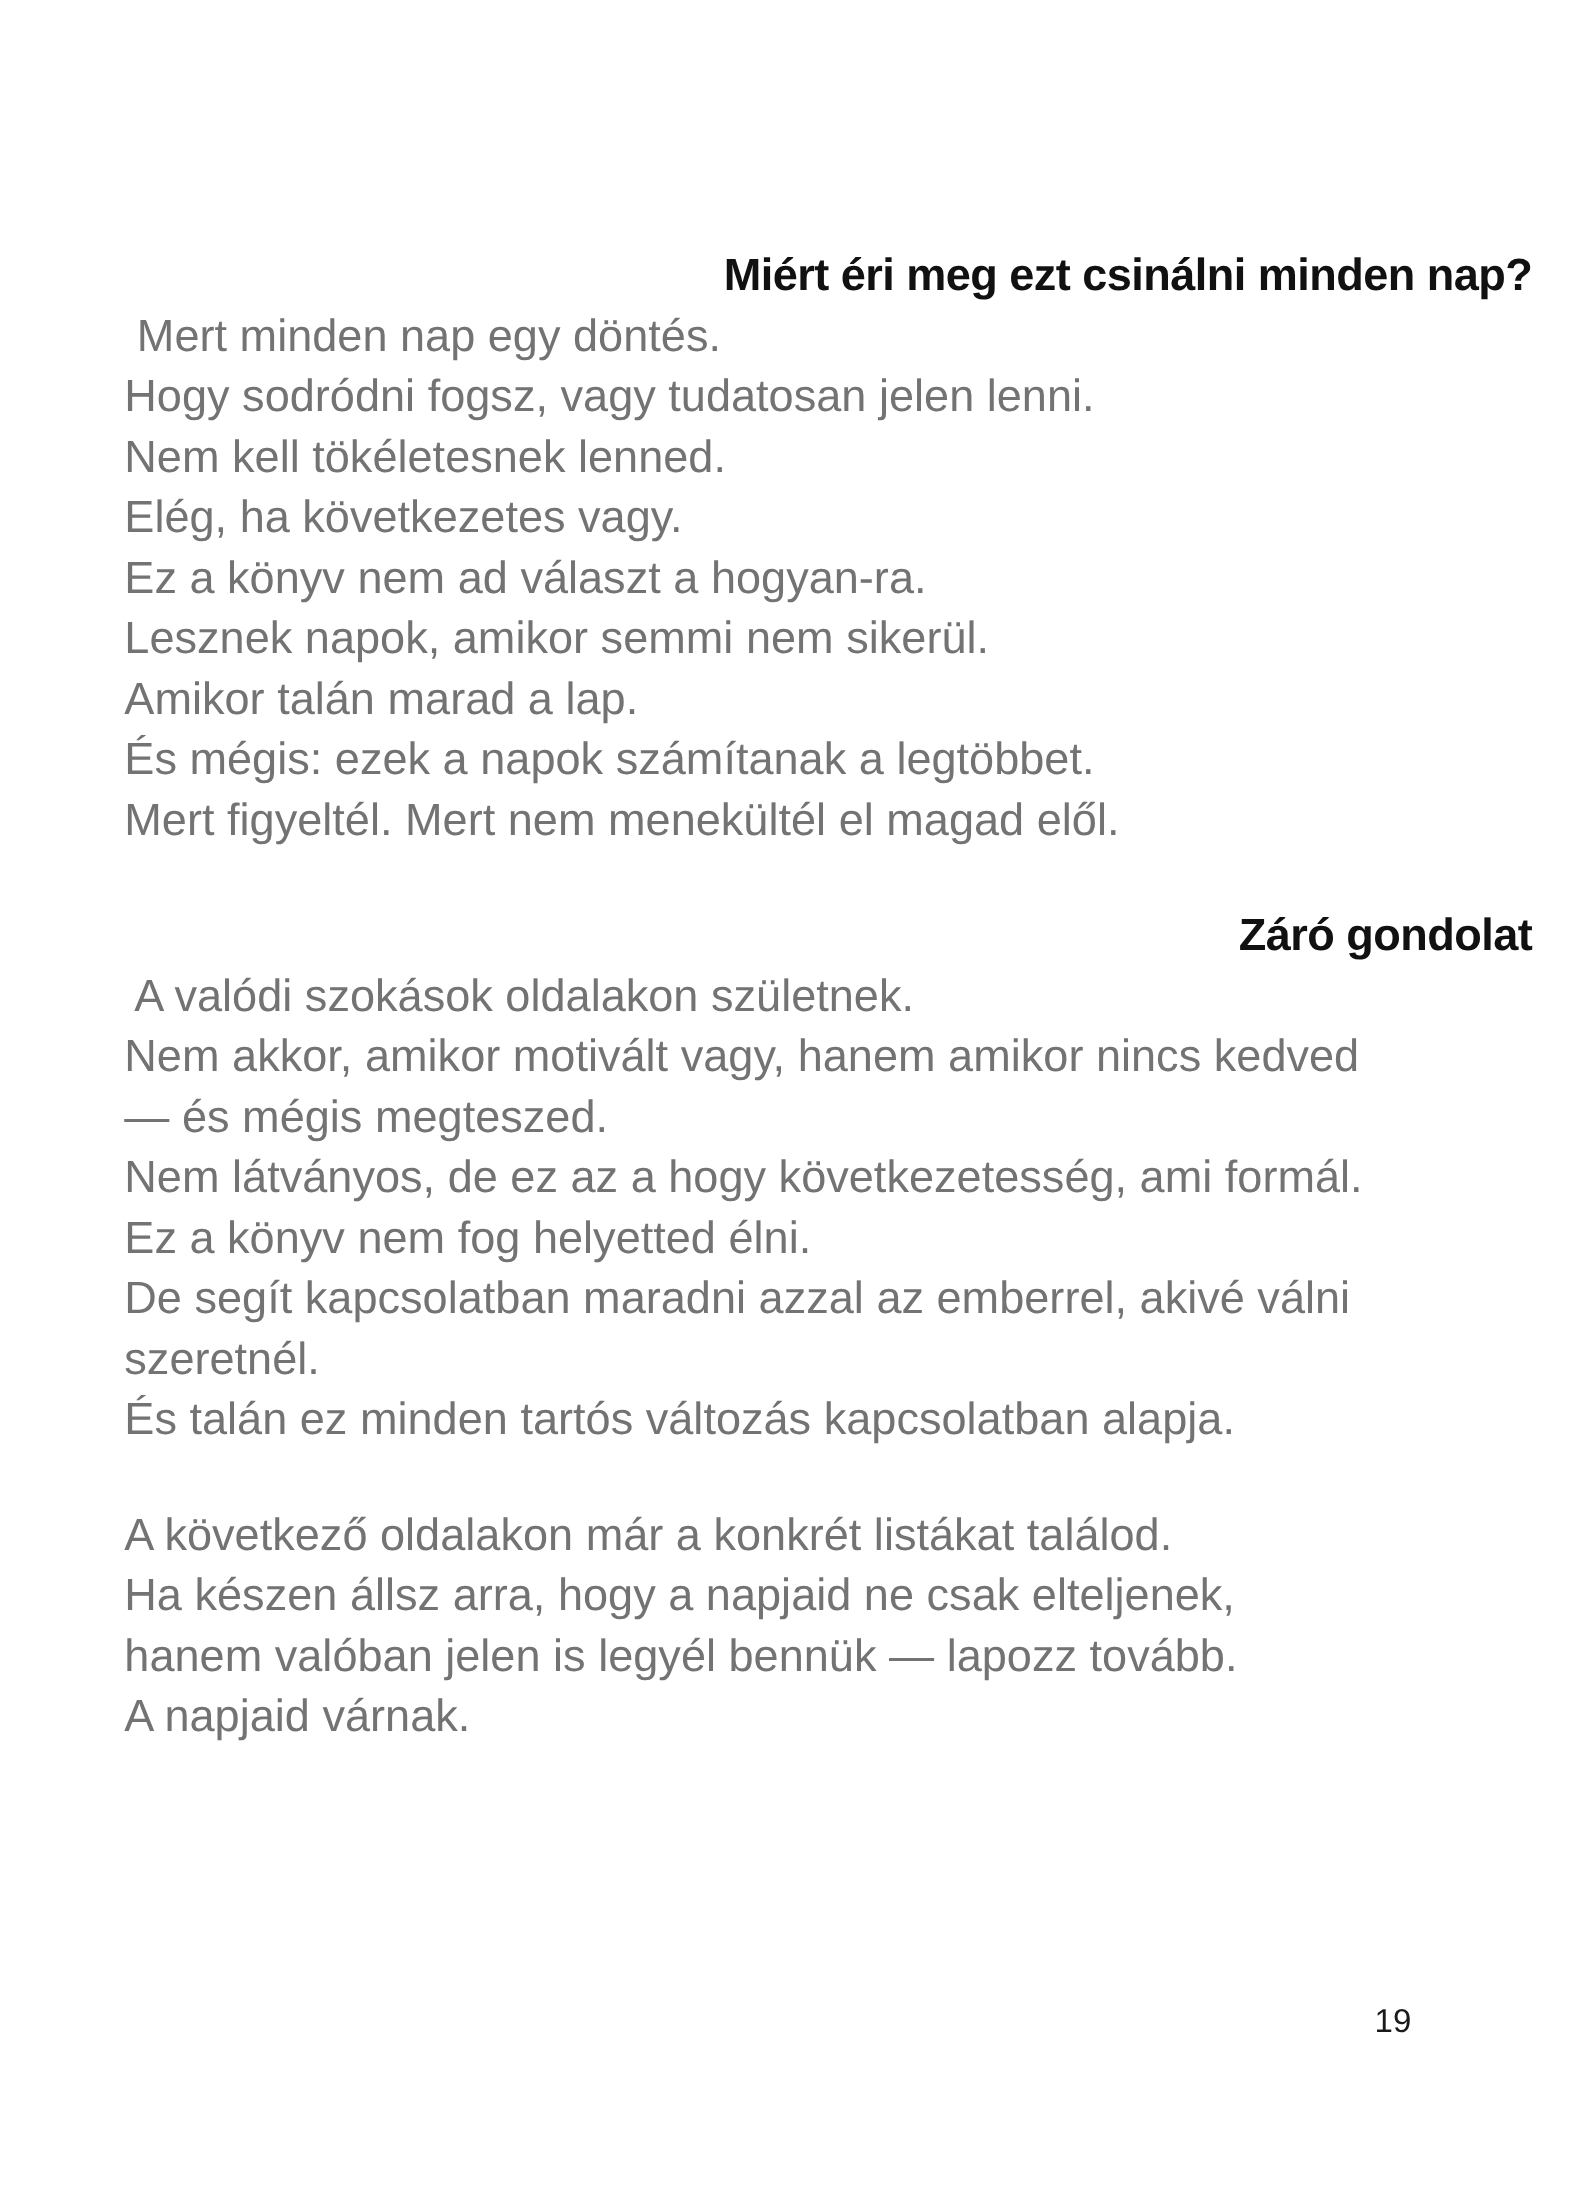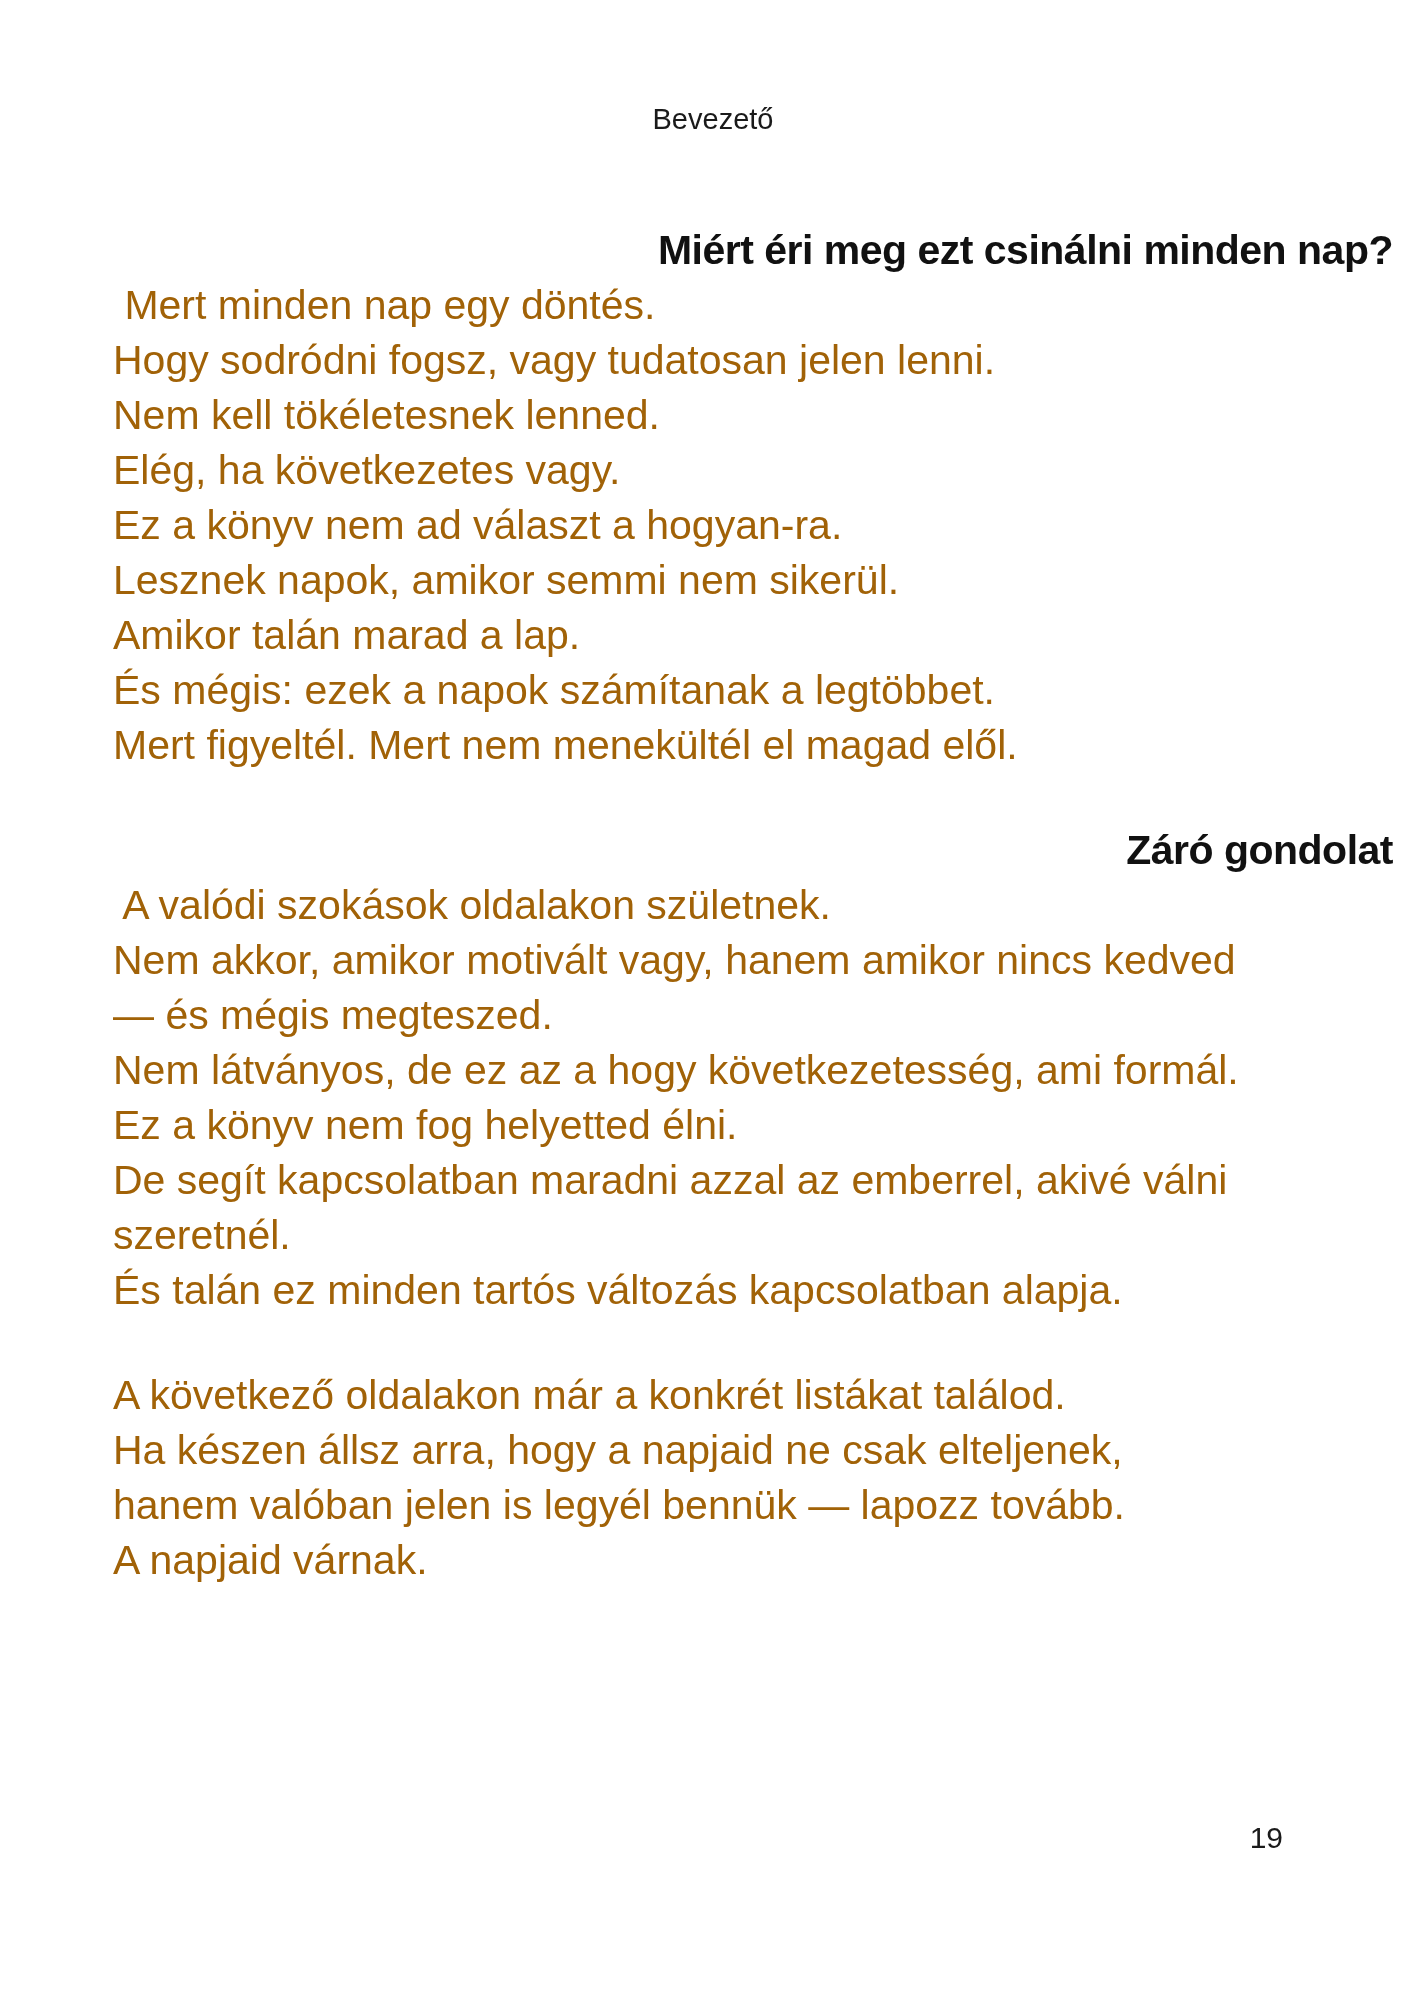--- a/index.html
+++ b/index.html
@@ -42,40 +42,39 @@
     font-weight: 700;
     letter-spacing: -0.5px;
     white-space: pre;
     color: #111111;
     text-align: right;
   }
   .line {
     font-size: 41px;
     line-height: 55px;
     white-space: pre;
-    color: #a16207;
+    color: #737373;
   }
   .em {
     font-style: italic;
   }
   .page-number {
     position: absolute;
     top: 1820px;
     right: 143px;
     font-size: 30px;
     line-height: 36px;
     color: #1a1a1a;
   }
 </style>
 </head>
 <body>
 
 <div class="page">
 
-  <div class="running-header">Bevezető</div>
 
   <main class="content">
 
     <section class="section">
       <h2 class="section-heading">Miért éri meg ezt csinálni minden nap?</h2>
       <div class="lines">
           <div class="line"><span> Mert minden nap egy döntés.</span></div>
           <div class="line"><span>Hogy sodródni fogsz, vagy tudatosan jelen lenni.</span></div>
           <div class="line"><span>Nem kell tökéletesnek lenned.</span></div>
           <div class="line"><span>Elég, ha következetes vagy.</span></div>

